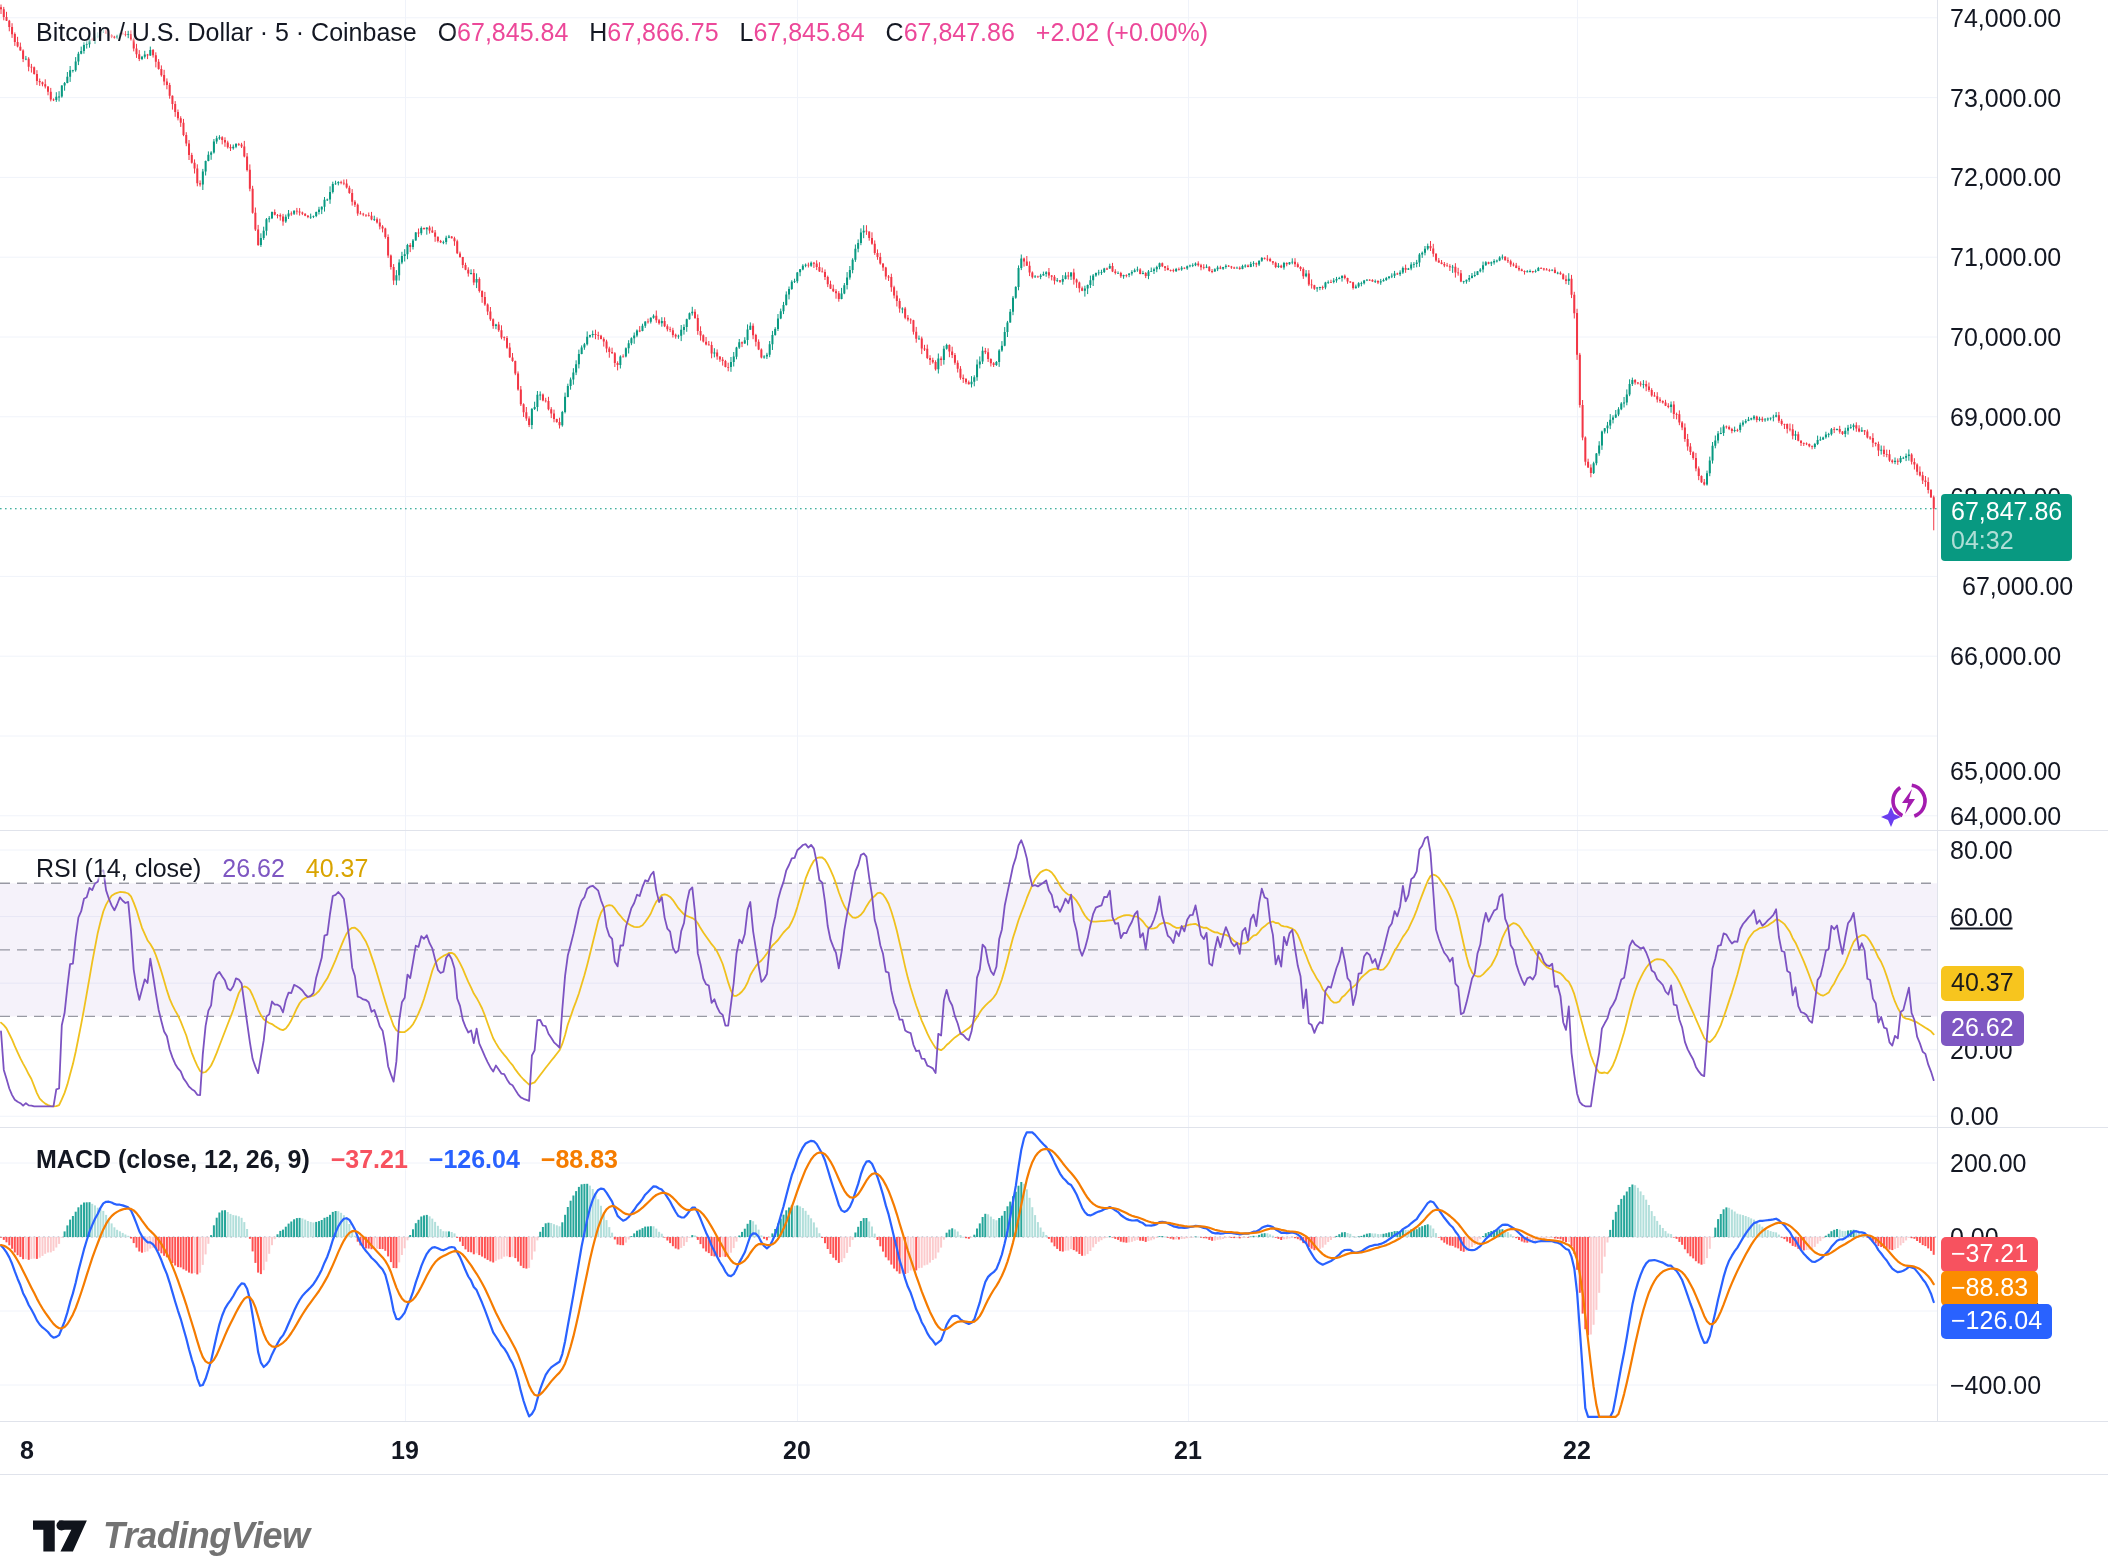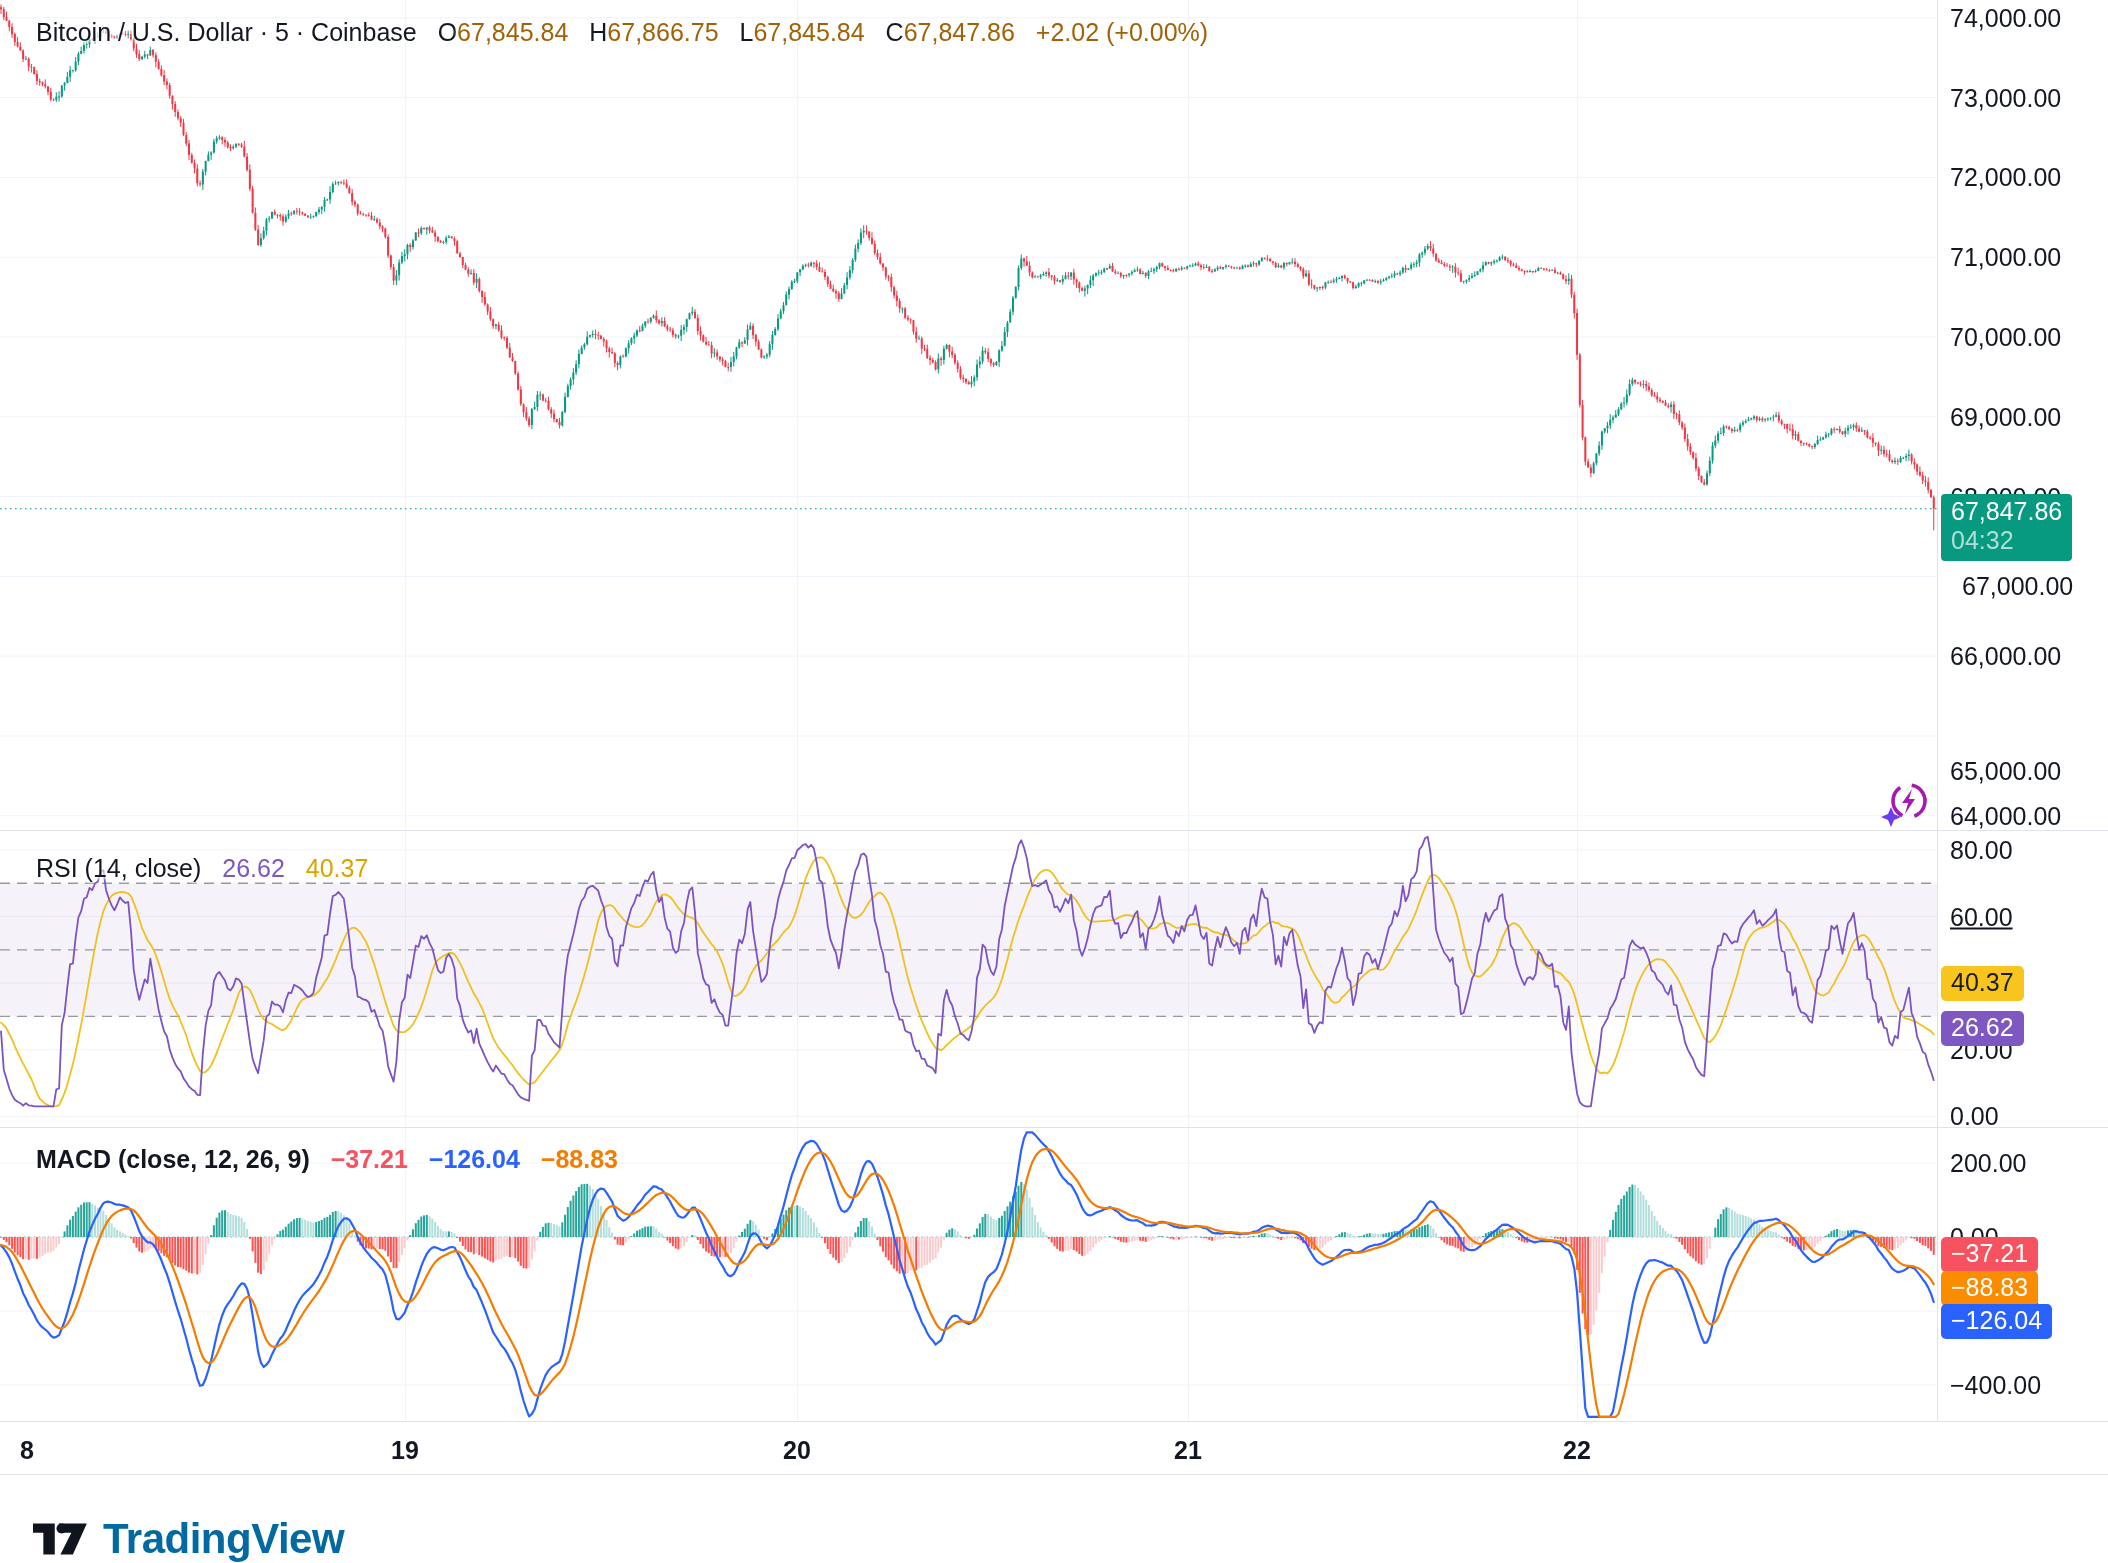--- a/index.html
+++ b/index.html
@@ -4,39 +4,39 @@
 <style>
   html,body{margin:0;padding:0;}
   body{
     width:2108px;height:1563px;position:relative;background:#ffffff;overflow:hidden;
     font-family:"Liberation Sans",sans-serif;color:#131722;
   }
   #chart-svg{position:absolute;left:0;top:0;}
   .legend{position:absolute;white-space:nowrap;font-size:25px;line-height:30px;color:#131722;
     text-shadow:0 0 4px #fff,0 0 4px #fff,0 0 4px #fff;z-index:5;}
   .legend .sep{display:inline-block;width:14px;}
-  .v-green{color:#a16207;}
+  .v-green{color:#ec4899;}
   .v-purple{color:#7E57C2;}
   .v-yellow{color:#D9A400;}
   .v-red{color:#F7525F;}
   .v-blue{color:#2962FF;}
   .v-orange{color:#F57C00;}
   .axis-label{position:absolute;left:1950px;transform:translateY(-50%);font-size:25px;color:#131722;white-space:nowrap;z-index:2;}
   .time-label{position:absolute;top:1436px;transform:translateX(-50%);font-size:25px;font-weight:600;color:#131722;z-index:2;}
   .badge{position:absolute;left:1941px;border-radius:5px;padding:2px 10px 4px;font-size:25px;line-height:29px;
     white-space:nowrap;z-index:6;}
   .badge-price{background:#089981;color:#fff;border-radius:4px;padding:3px 10px 6px;}
   .badge-price .btime{color:rgba(255,255,255,0.68);}
   .badge-rsi-ma{background:#F7C51E;color:#1b1b1b;}
   .badge-rsi{background:#7E57C2;color:#fff;}
   .badge-hist{background:#F7525F;color:#fff;}
   .badge-signal{background:#FB8C00;color:#fff;}
   .badge-macd{background:#2962FF;color:#fff;}
   #logo{position:absolute;left:33px;top:1515px;display:flex;align-items:center;gap:12px;z-index:5;}
-  #logo-text{font-size:42px;font-weight:700;letter-spacing:-0.5px;color:#0369a1;}
+  #logo-text{font-size:36px;font-weight:700;letter-spacing:-0.5px;color:#737373;font-style:italic;}
   #flash-icon{position:absolute;left:1878px;top:776px;z-index:4;}
 </style>
 </head>
 <body>
 
 <svg id="chart-svg" width="2108" height="1563">
     <line x1="405.5" y1="0" x2="405.5" y2="1421" stroke="#F0F3FA" stroke-width="1"></line>
     <line x1="797.5" y1="0" x2="797.5" y2="1421" stroke="#F0F3FA" stroke-width="1"></line>
     <line x1="1188.5" y1="0" x2="1188.5" y2="1421" stroke="#F0F3FA" stroke-width="1"></line>
     <line x1="1577.5" y1="0" x2="1577.5" y2="1421" stroke="#F0F3FA" stroke-width="1"></line>

